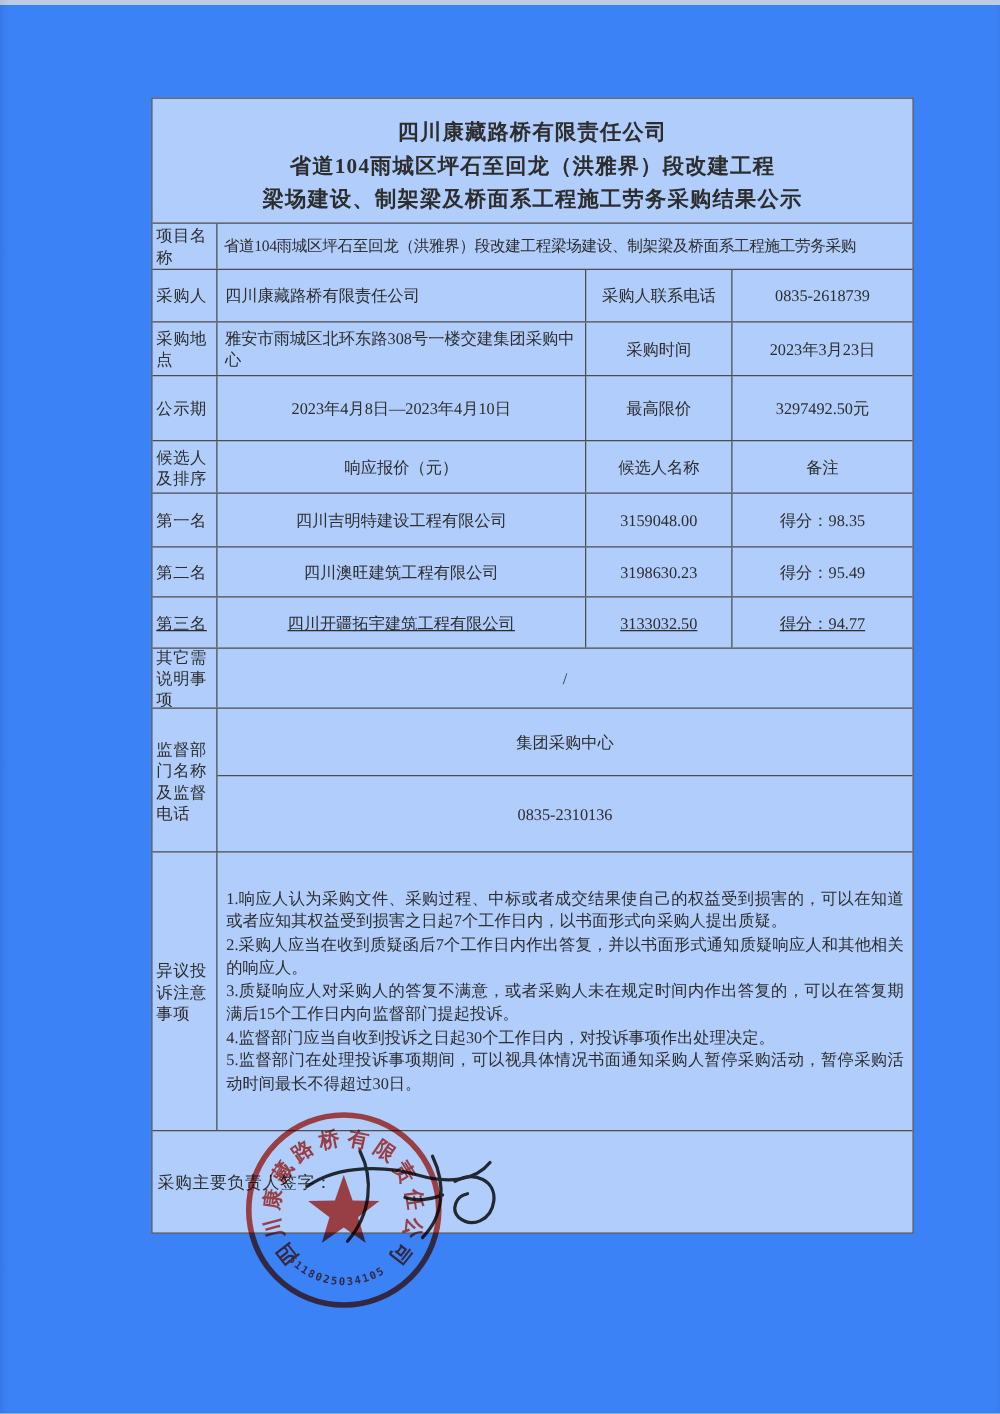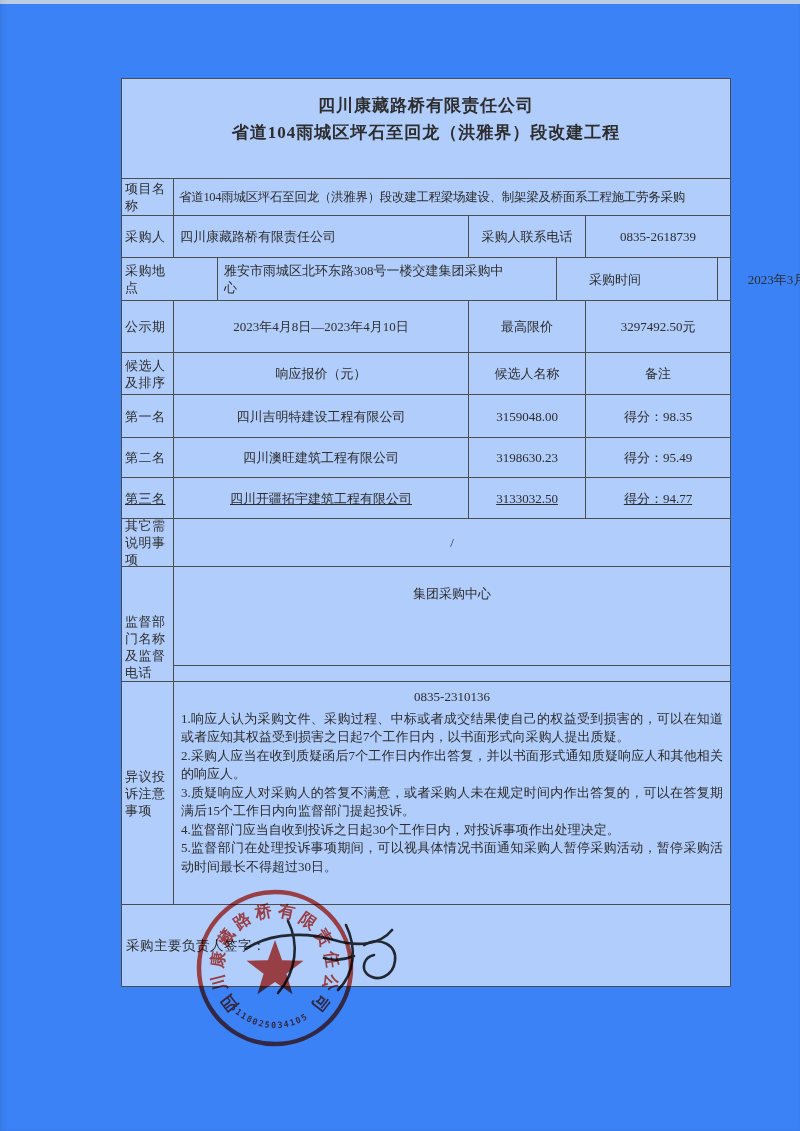--- a/index.html
+++ b/index.html
@@ -41,32 +41,32 @@
   }
   .cell:first-child{border-left:none;}
   .lbl{padding:2px 3px;letter-spacing:.5px;}
   .ctr{justify-content:center;text-align:left;}
   .lft{justify-content:flex-start;text-align:left;}
   
   .title-row{display:block;height:99px;padding-top:13px;box-sizing:border-box;text-align:center;}
   .title-line{font-weight:bold;font-size:17px;line-height:27px;letter-spacing:1px;}
   .r-name{height:37px;}
   .r-purchaser{height:42px;}
-  .r-location{height:43px;gap:44px;}
+  .r-location{height:43px;}
   .r-period{height:52px;}
   .r-chead{height:42px;}
   .r-c1{height:43px;}
   .r-c2{height:40px;}
   .r-c3{height:41px;text-decoration:underline;}
   .r-other{height:48px;}
   .r-superv{height:115px;}
   .r-object{height:223px;}
   .r-sign{display:block;height:82px;}
   .projname{font-size:12.5px;letter-spacing:-0.3px;padding:2px 5px;}
-  .superv-stack{display:flex;flex-direction:column;border-left:1px solid #4d4d4d;gap:45px;}
+  .superv-stack{display:flex;flex-direction:column;border-left:1px solid #4d4d4d;}
   .superv-sub{flex:none;display:flex;align-items:center;justify-content:center;box-sizing:border-box;}
   .superv-sub.s1{height:53px;}
   .superv-sub.s2{height:62px;border-top:1px solid #4d4d4d;}
   .objection-cell{
     border-left:1px solid #4d4d4d;box-sizing:border-box;
     display:flex;flex-direction:column;justify-content:center;
     padding:6px 7px;
   }
   .objection-cell p{margin:0;font-size:13px;line-height:18.5px;text-align:justify;}
   .sign-label{padding:0 4px;height:100%;display:flex;align-items:center;font-size:13.5px;letter-spacing:.5px;}
@@ -83,20 +83,21 @@
 </head>
 <body>
 
 <div class="page">
 
   <div class="tbl">
 
     <div class="row title-row">
       <div class="title-line">四川康藏路桥有限责任公司</div>
       <div class="title-line">省道104雨城区坪石至回龙（洪雅界）段改建工程</div>
+      <div class="title-line">梁场建设、制架梁及桥面系工程施工劳务采购结果公示</div>
     </div>
 
     <div class="row cols2 r-name">
       <div class="cell lbl">项目名称</div>
       <div class="cell lft projname">省道104雨城区坪石至回龙（洪雅界）段改建工程梁场建设、制架梁及桥面系工程施工劳务采购</div>
     </div>
 
     <div class="row cols4 r-purchaser">
       <div class="cell lbl">采购人</div>
       <div class="cell lft">四川康藏路桥有限责任公司</div>

